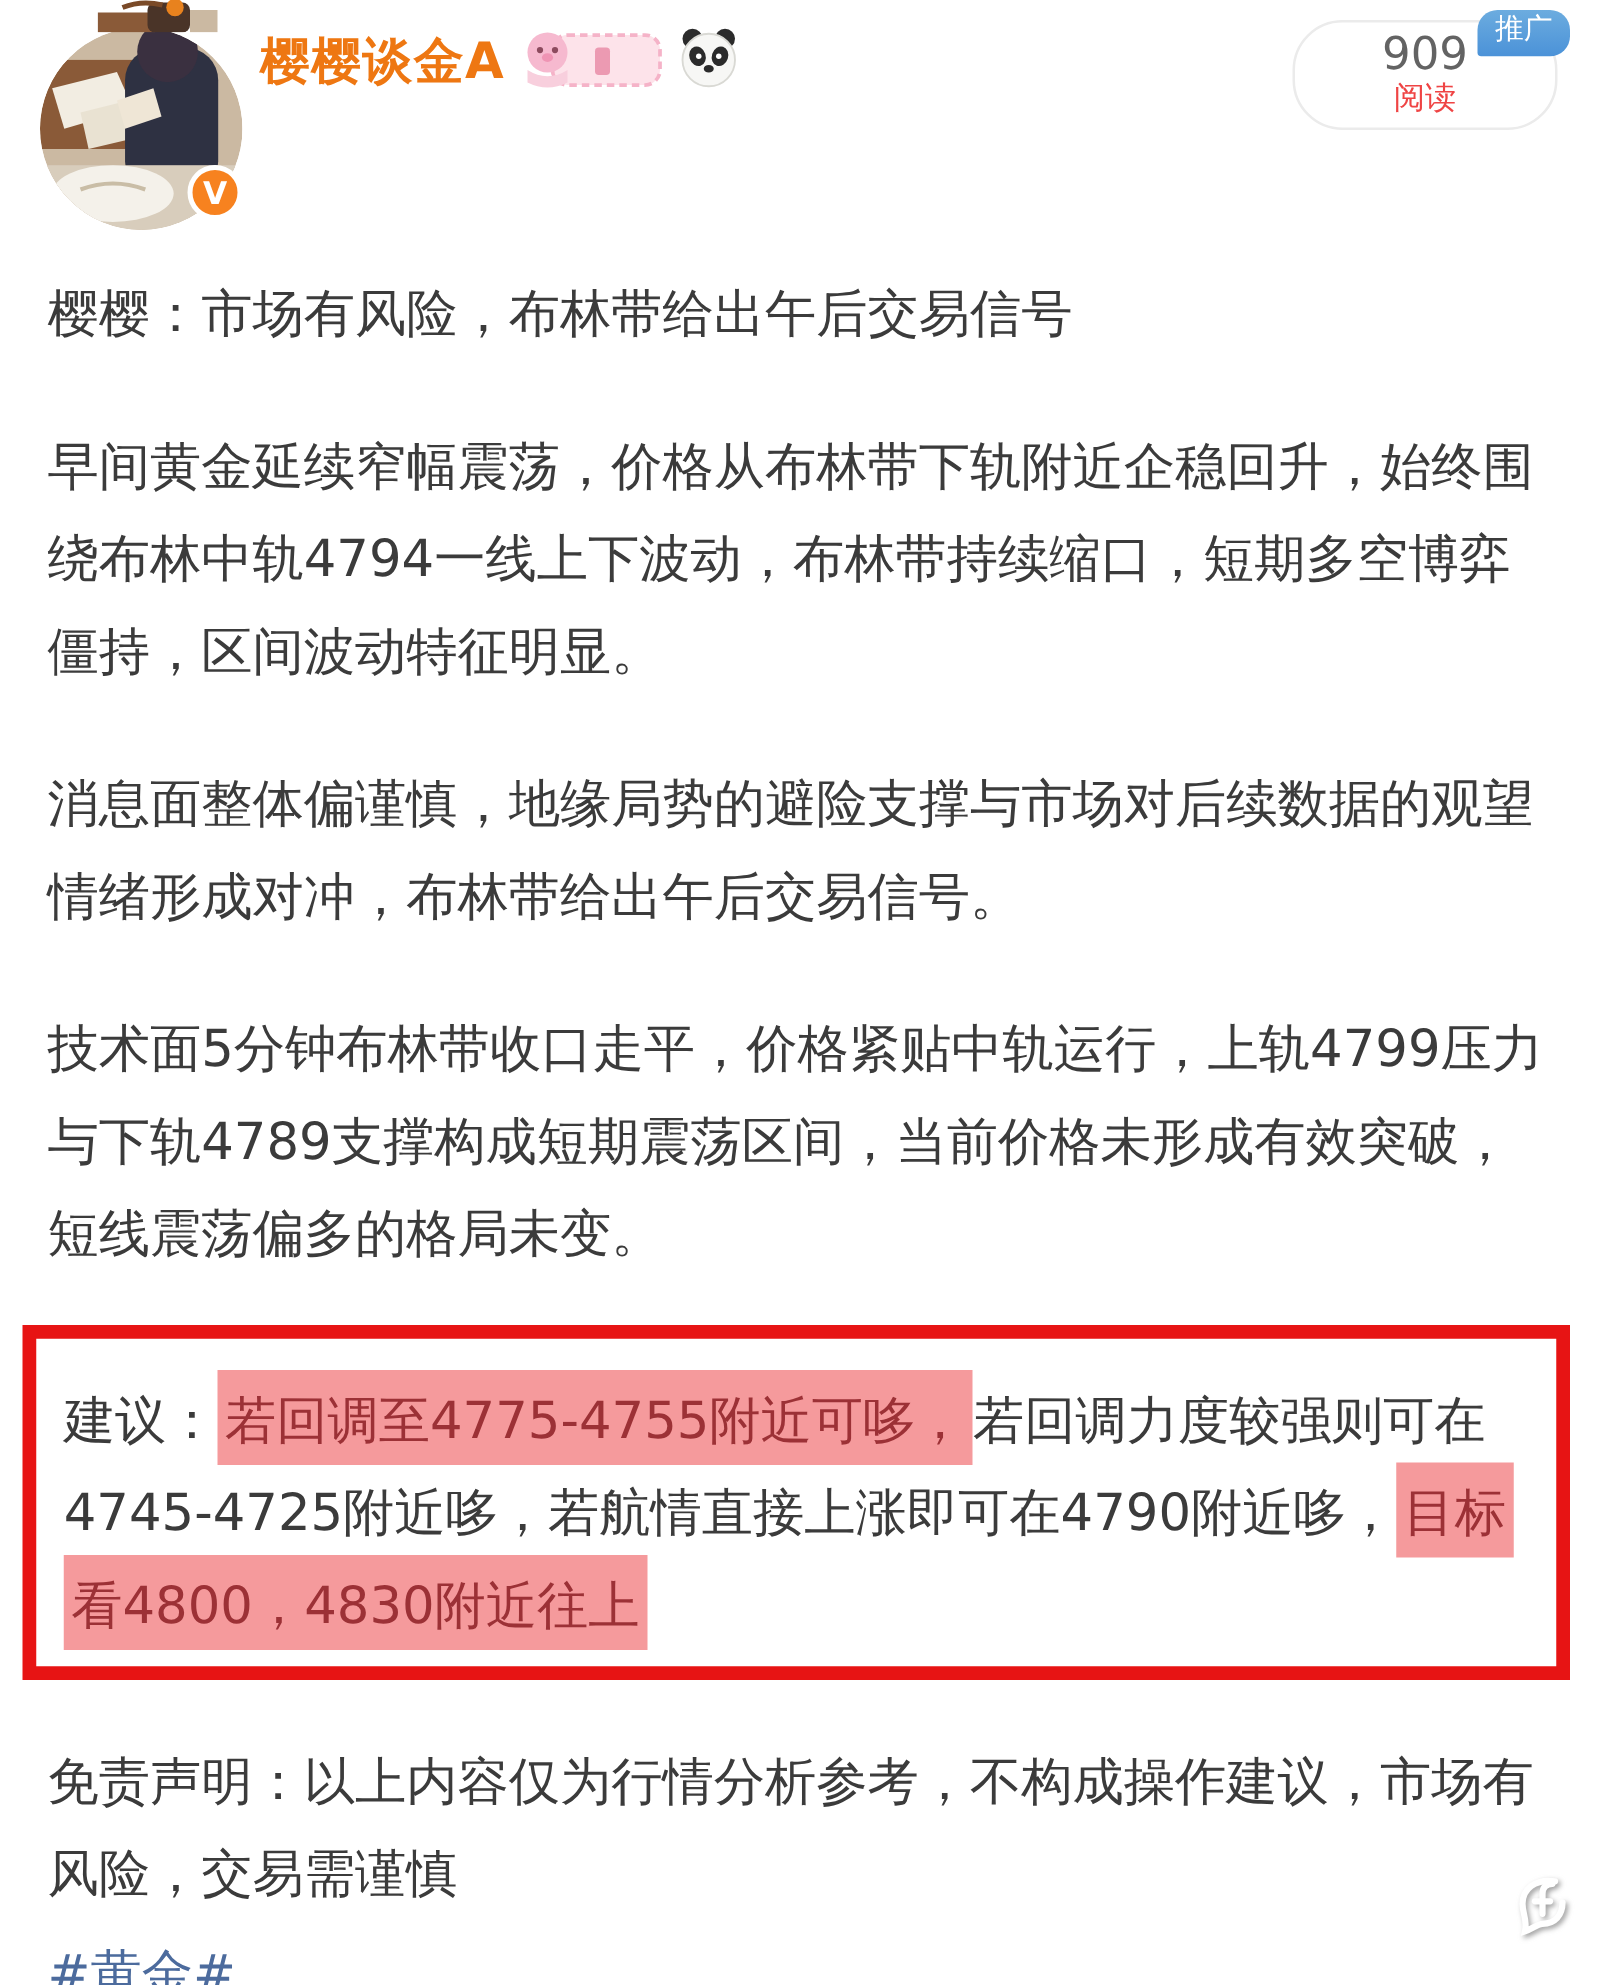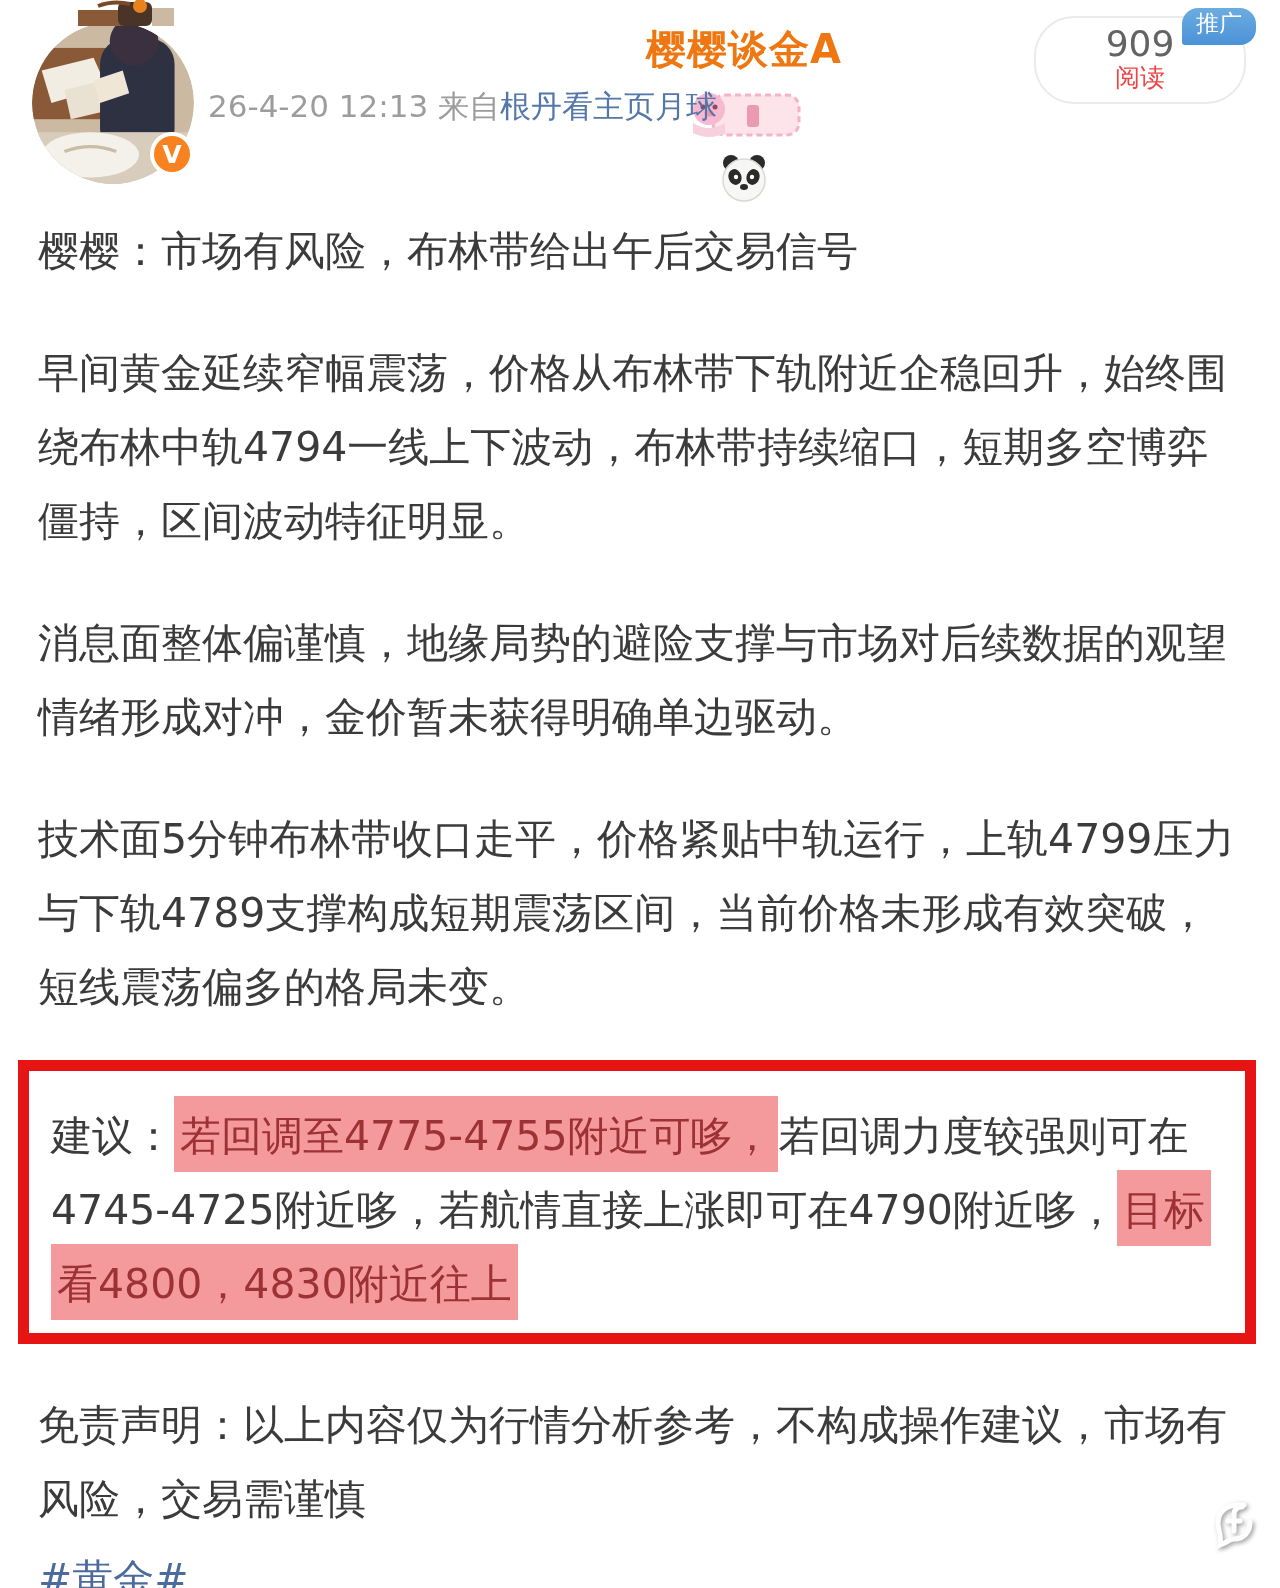--- a/index.html
+++ b/index.html
@@ -17,21 +17,21 @@
   .avatar-wrap { position:absolute; left:32px; top:22px; width:162px; height:162px; }
   .avatar { width:162px; height:162px; border-radius:50%; overflow:hidden; display:block; }
   .avatar-deco { position:absolute; left:46px; top:-22px; width:100px; height:26px; overflow:hidden; }
   .v-badge {
     position:absolute; right:0px; bottom:8px; width:44px; height:44px;
     background:#f7821f; border:4px solid #ffffff; border-radius:50%;
     color:#fff; font-size:25px; font-weight:bold;
     display:flex; align-items:center; justify-content:center; box-sizing:border-box;
   }
   .header-info { margin-left:208px; padding-top:2px; }
-  .name-row { display:flex; align-items:center; gap:10px; height:52px;flex-direction:column; }
+  .name-row { display:flex; align-items:center; gap:10px; height:52px; }
   .username { color:#ee7712; font-size:40px; font-weight:600; letter-spacing:1px; }
   .badge-icon { display:inline-block; }
   .meta-row { font-size:31px; color:#9c9c9c; margin-top:12px; }
   .meta-row .link { color:#5277a8; text-decoration:none; cursor:pointer; }
   .reads-pill {
     position:absolute; top:16px; right:34px; width:212px; height:88px;
     border:2px solid #ebebeb; border-radius:40px; box-sizing:border-box;
     text-align:center; background:#fff; cursor:pointer;
   }
   .reads-count { font-size:36px; color:#636363; line-height:40px; margin-top:6px; }
@@ -136,40 +136,36 @@
             <circle cx="38" cy="10" r="8" fill="#2b2b2b"></circle>
             <circle cx="25" cy="27" r="21" fill="#f7f7f5" stroke="#d9d9d4" stroke-width="1.5"></circle>
             <ellipse cx="16" cy="24" rx="6.5" ry="8" fill="#2b2b2b" transform="rotate(-18 16 24)"></ellipse>
             <ellipse cx="34" cy="24" rx="6.5" ry="8" fill="#2b2b2b" transform="rotate(18 34 24)"></ellipse>
             <circle cx="17" cy="24" r="2.2" fill="#fff"></circle>
             <circle cx="33" cy="24" r="2.2" fill="#fff"></circle>
             <ellipse cx="25" cy="34" rx="4" ry="3" fill="#2b2b2b"></ellipse>
           </svg>
         </span>
       </div>
-      <div class="meta-row">
-        <span>26-4-20 12:13</span>
-        <span>来自</span><span class="link">根丹看主页月球</span>
-      </div>
     </div>
 
     <div class="reads-pill">
       <div class="reads-count">909</div>
       <div class="reads-label">阅读</div>
       <div class="promo-badge">推广</div>
     </div>
   </div>
 
   <div class="content">
 
     <p class="title">樱樱：市场有风险，布林带给出午后交易信号</p>
 
     <p class="para">早间黄金延续窄幅震荡，价格从布林带下轨附近企稳回升，始终围绕布林中轨4794一线上下波动，布林带持续缩口，短期多空博弈僵持，区间波动特征明显。</p>
 
-    <p class="para">消息面整体偏谨慎，地缘局势的避险支撑与市场对后续数据的观望情绪形成对冲，金价暂未获得明确单边驱动。</p>
+    <p class="para">消息面整体偏谨慎，地缘局势的避险支撑与市场对后续数据的观望情绪形成对冲，布林带给出午后交易信号。</p>
 
     <p class="para">技术面5分钟布林带收口走平，价格紧贴中轨运行，上轨4799压力与下轨4789支撑构成短期震荡区间，当前价格未形成有效突破，短线震荡偏多的格局未变。</p>
 
     <div class="advice-box">
       <p class="advice-text"><span>建议：</span><span class="hl">若回调至4775-4755附近可哆，</span><span>若回调力度较强则可在4745-4725附近哆，若航情直接上涨即可在4790附近哆，</span><span class="hl">目标看4800，4830附近往上</span></p>
     </div>
 
     <p class="para disclaimer">免责声明：以上内容仅为行情分析参考，不构成操作建议，市场有风险，交易需谨慎</p>
 
     <p class="hashtag-line"><a class="hashtag">#黄金#</a></p>

